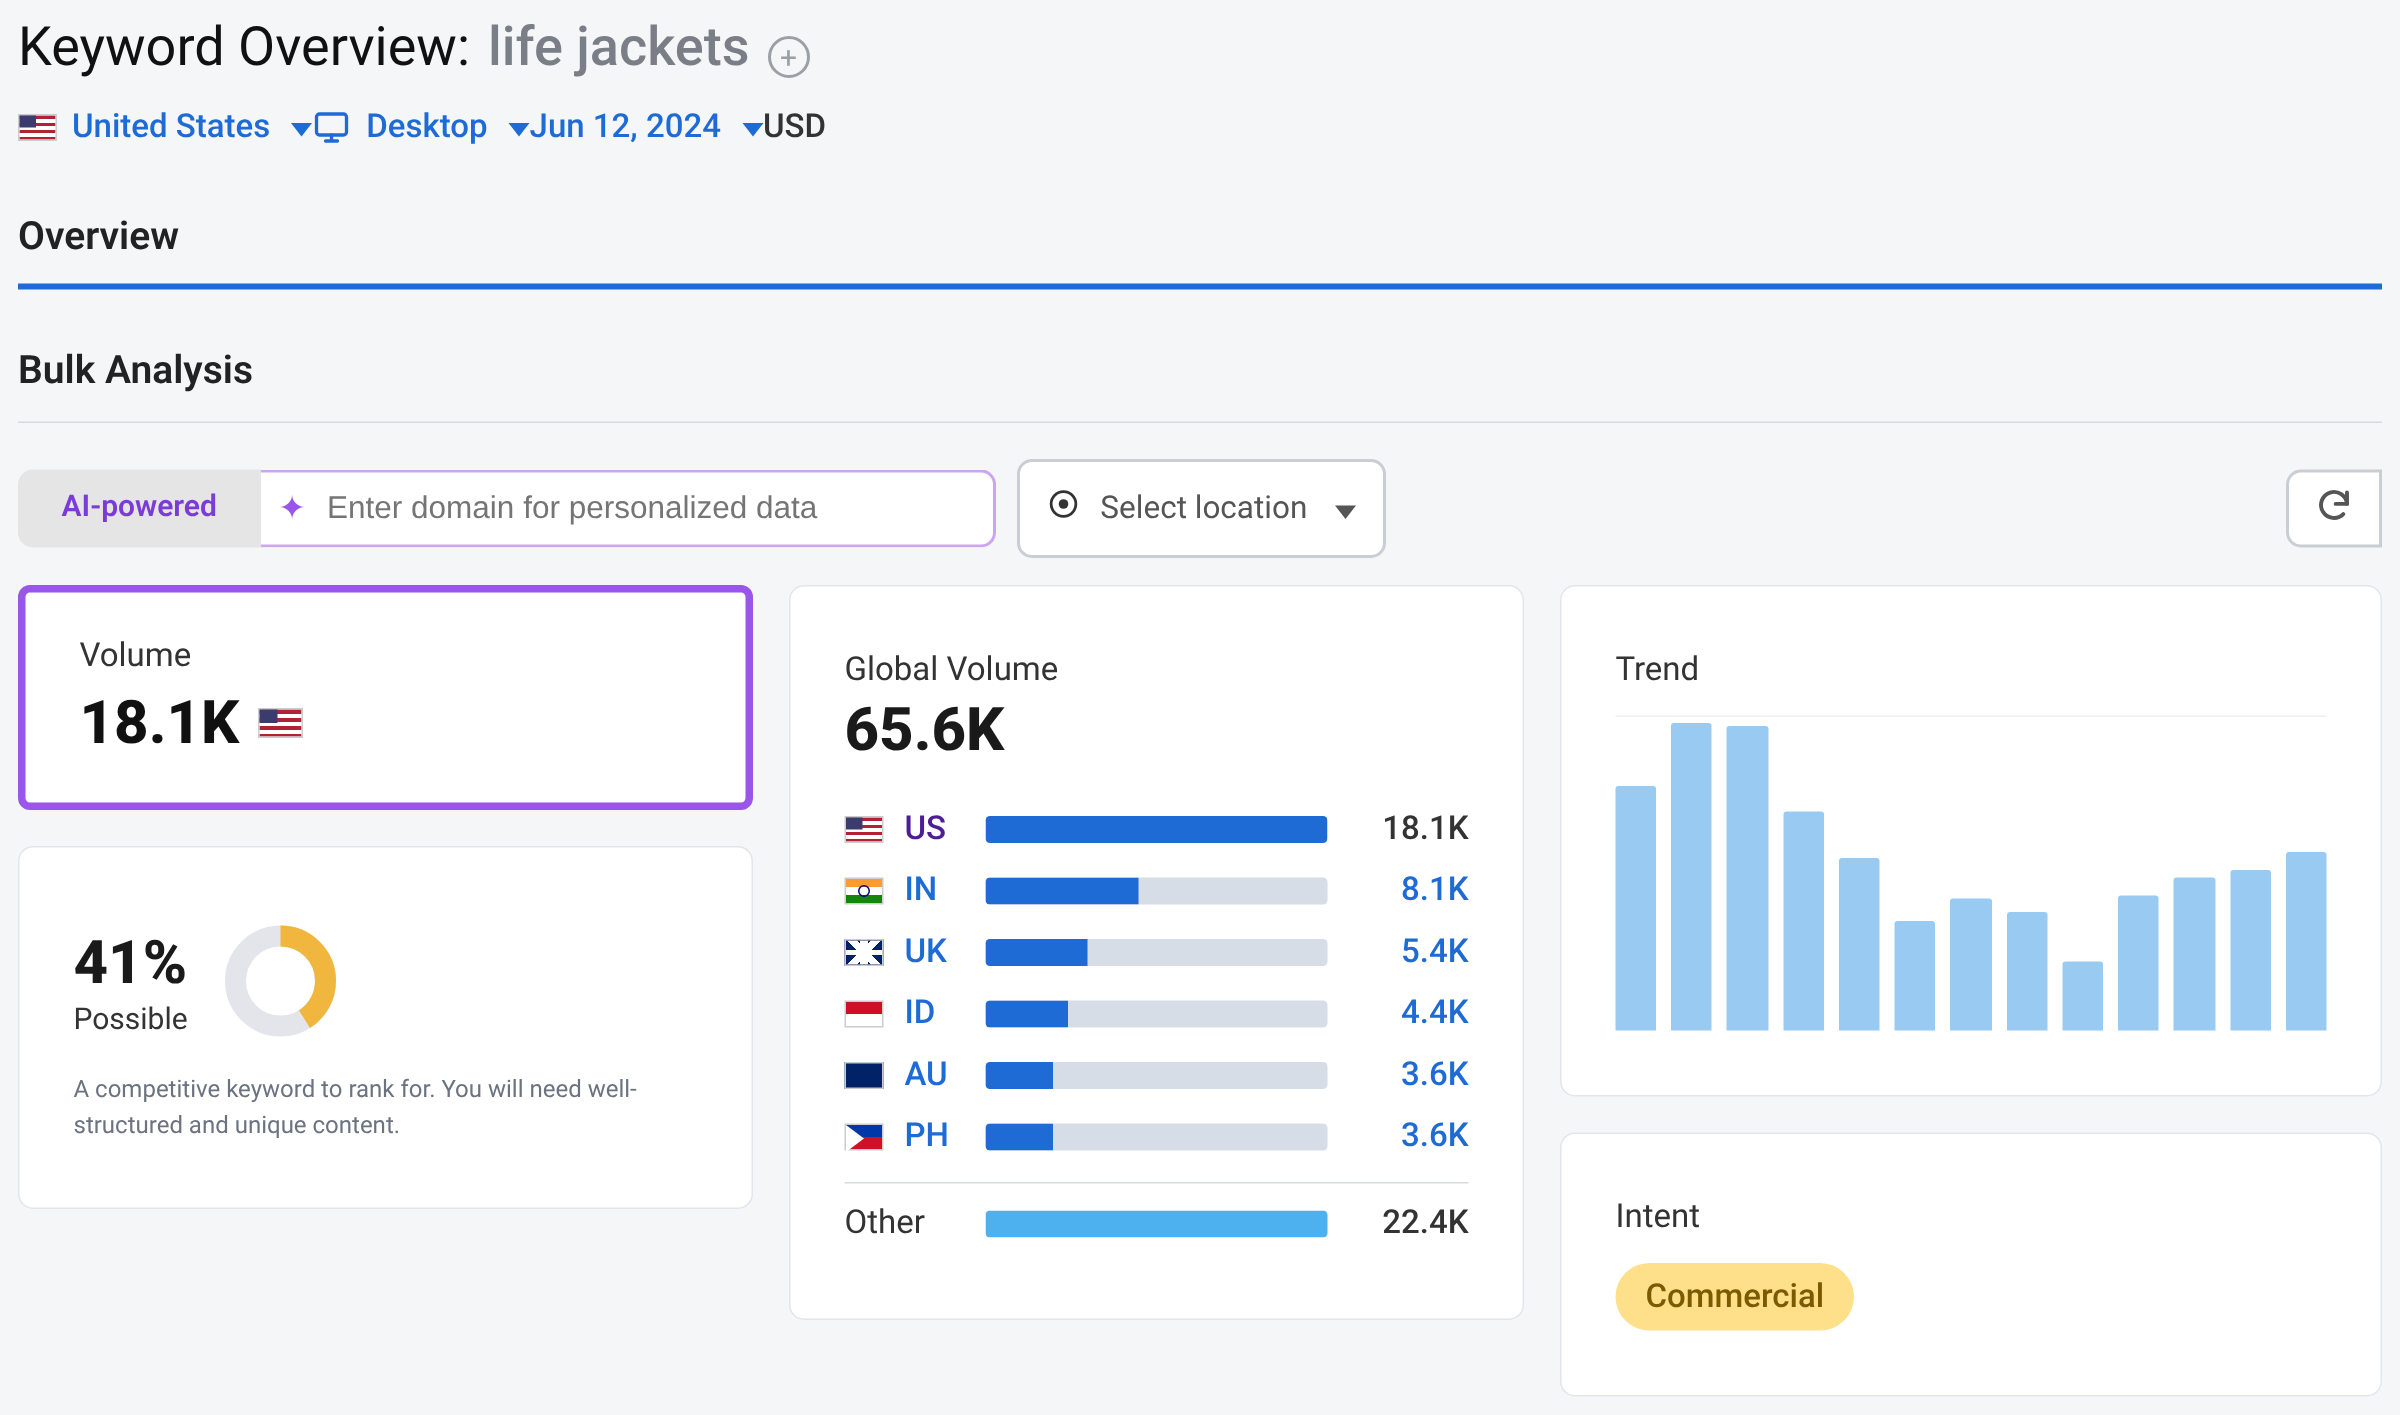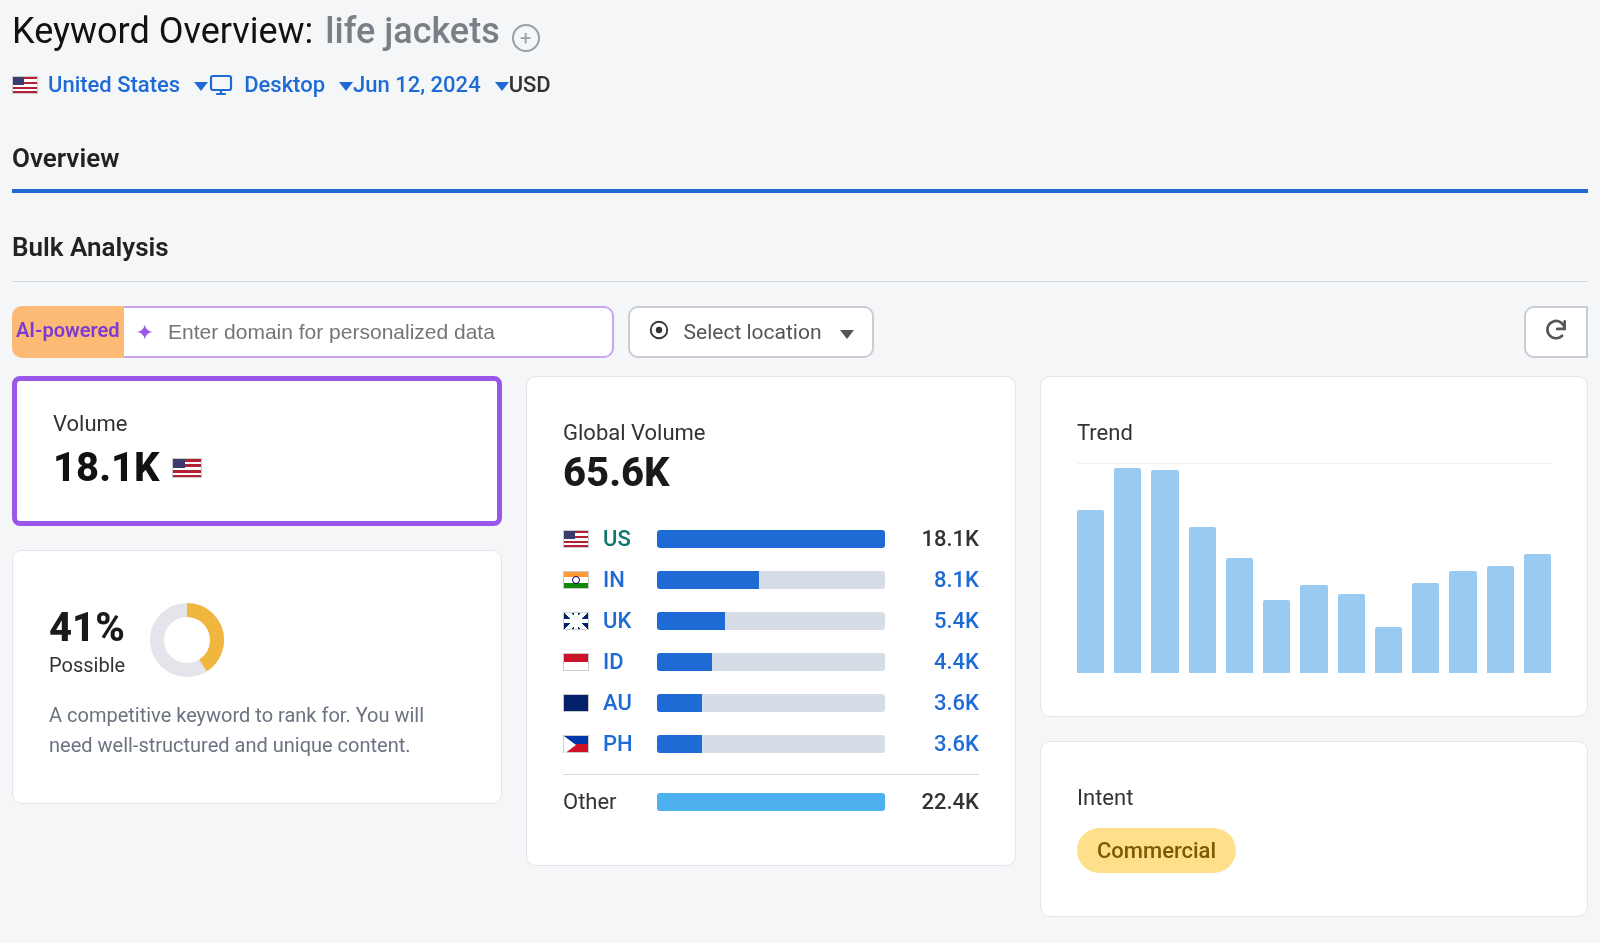--- a/index.html
+++ b/index.html
@@ -49,36 +49,36 @@
   .tabs { display:flex; gap:34px; border-bottom:1px solid #d6d9de; margin-bottom:24px;flex-direction:column; }
   .tab {
     font-size:26px; font-weight:600; color:#222; padding:6px 0 16px 0; cursor:pointer;
     border-bottom:4px solid transparent; margin-bottom:-1px;
   }
   .tab.active { border-bottom-color:#1e6bd6; }
 
   
   .controls-row { display:flex; align-items:center; gap:14px; margin-bottom:18px; }
   .ai-badge {
-    background:#fdba74; color:#7a3bd6; font-weight:600; font-size:20px;
-    padding:12px 4px; border-radius:10px 0 0 10px;
+    background:#e5e5e5; color:#7a3bd6; font-weight:600; font-size:20px;
+    padding:12px 29px; border-radius:10px 0 0 10px;
   }
   .domain-input {
     display:flex; align-items:center; gap:14px;
     border:2px solid #c9a6ef; border-left:none; border-radius:0 10px 10px 0;
     background:#fff; padding:8px 18px 8px 12px; height:52px; min-width:490px;
   }
   .sparkle { color:#9a56e8; font-size:22px; }
   .domain-input input {
     border:none; outline:none; font-size:21px; color:#6b7280; width:100%; background:transparent;
   }
   .location-select {
     display:flex; align-items:center; gap:14px;
     border:2px solid #c9cdd4; background:#fff; border-radius:10px;
-    padding:8px 18px; height:52px; cursor:pointer; font-size:21px; color:#555;
+    padding:8px 18px; height:66px; cursor:pointer; font-size:21px; color:#555;
   }
   .spacer { flex:1; }
   .refresh-btn {
     height:52px; width:64px; border:2px solid #c9cdd4; border-radius:10px 0 0 10px;
     display:flex; align-items:center; justify-content:center; background:#fff; cursor:pointer;
     color:#555;
   }
 
   
   .grid { display:flex; gap:24px; align-items:flex-start; }
@@ -96,35 +96,35 @@
     margin-bottom:24px;
   }
   .metric-label { font-size:22px; color:#333; margin-bottom:8px; }
   .metric-value { font-size:40px; font-weight:800; color:#111; display:flex; align-items:center; gap:12px;}
   .metric-value .flag-us { width:30px; height:20px; }
 
   
   .kd-row { display:flex; align-items:center; gap:22px; margin-top:6px; }
   .kd-pct { font-size:40px; font-weight:800; }
   .kd-sub { font-size:20px; color:#333; margin-top:2px;}
-  .kd-desc { font-size:20px; color:#6b7280; margin-top:20px; line-height:1.5; }
+  .kd-desc { font-size:16px; color:#6b7280; margin-top:20px; line-height:1.5; }
 
   
   .donut { width:80px; height:80px; position:relative; }
   .donut svg { transform: rotate(-90deg); }
   .donut circle { fill:none; stroke-width:14; }
   .donut-bg { stroke:#e3e5ea; }
   .donut-fg { stroke:#f0b63e; stroke-linecap:butt; }
 
   
   .gv-head { font-size:22px; color:#333; margin-bottom:4px; }
   .gv-total { font-size:40px; font-weight:800; margin-bottom:22px; }
   .gv-row { display:flex; align-items:center; gap:14px; padding:8px 0; }
   .gv-row .cc { width:40px; font-size:22px; color:#1e6bd6; font-weight:500; }
-  .gv-row.first .cc { color:#0f766e; }
+  .gv-row.first .cc { color:#4c1d95; }
   .gv-row .flag { width:26px; height:18px; flex:0 0 26px; display:inline-block; border:1px solid #ccc; }
   .bar-wrap { flex:1; height:18px; background:#d6dde7; border-radius:3px; overflow:hidden; }
   .bar-fill { height:100%; background:#1e6bd6; }
   .gv-row .val { width:80px; text-align:right; font-size:22px; color:#1e6bd6; font-weight:500;}
   .gv-row.first .bar-fill { background:#1e6bd6; }
   .gv-row.first .val { color:#333; }
   .gv-other { border-top:1px solid #d6d9de; margin-top:10px; padding-top:14px; }
   .gv-other .bar-fill { background:#4db1f0; }
   .gv-other .cc-label { font-size:22px; color:#333; width:80px; }
   .gv-other .val { color:#333; }

